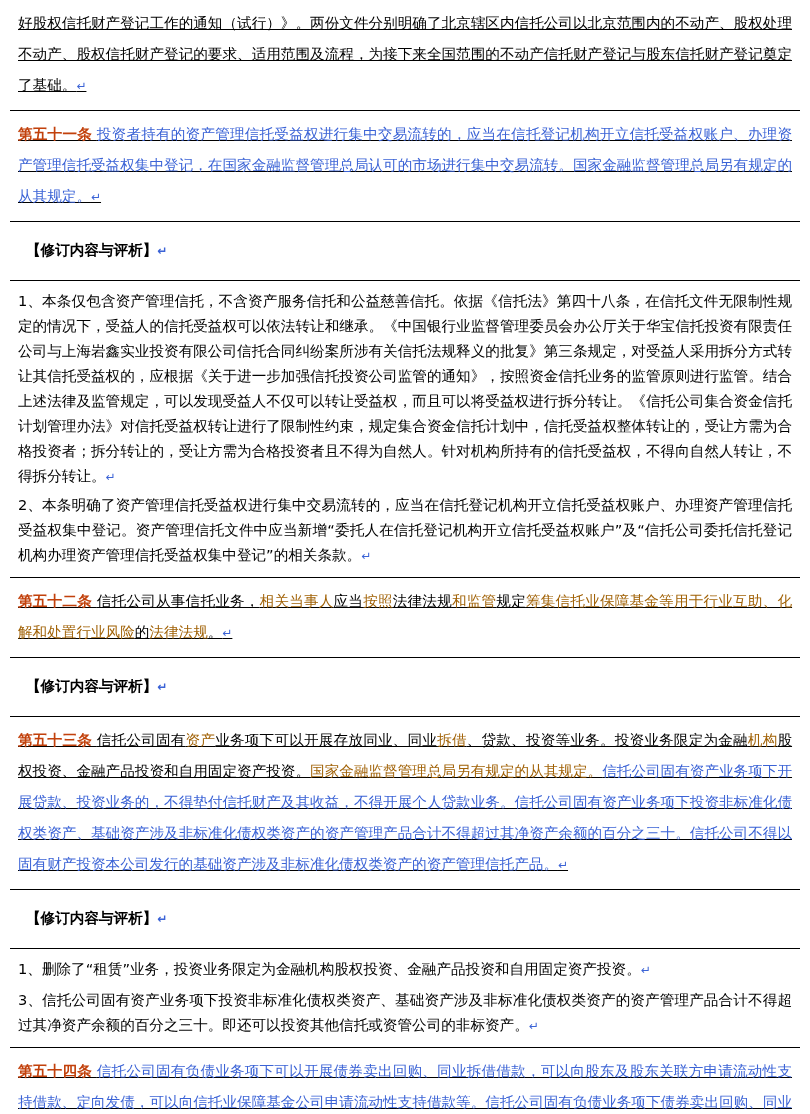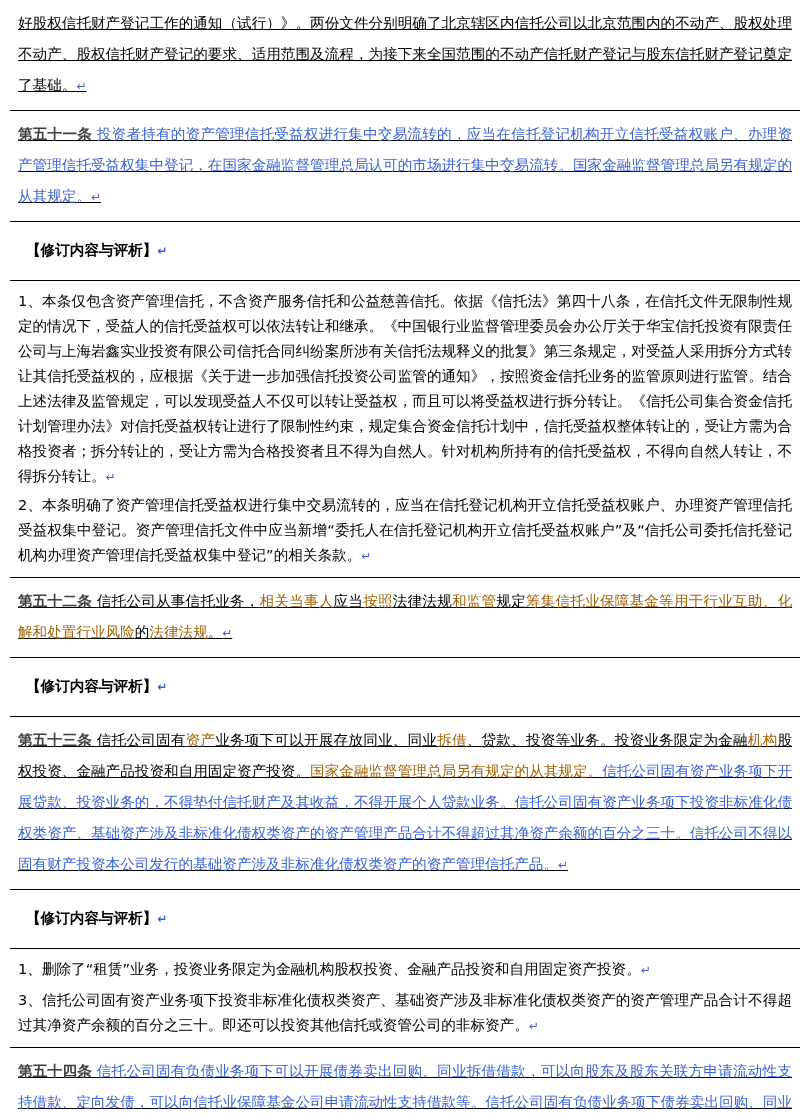--- a/index.html
+++ b/index.html
@@ -27,21 +27,21 @@
     font-size: 14.6px;
     line-height: 31px;
     color: #000;
     text-align: justify;
     text-justify: inter-ideograph;
     margin: 0;
     text-decoration: underline;
   }
   .art-label {
     font-weight: bold;
-    color: #404040;
+    color: #c2410c;
     white-space: nowrap;
   }
   .heading {
     font-size: 14.6px;
     line-height: 25px;
     font-weight: bold;
     color: #000;
     margin: 8px;
   }
   .blue { color: #3b63d6; }

